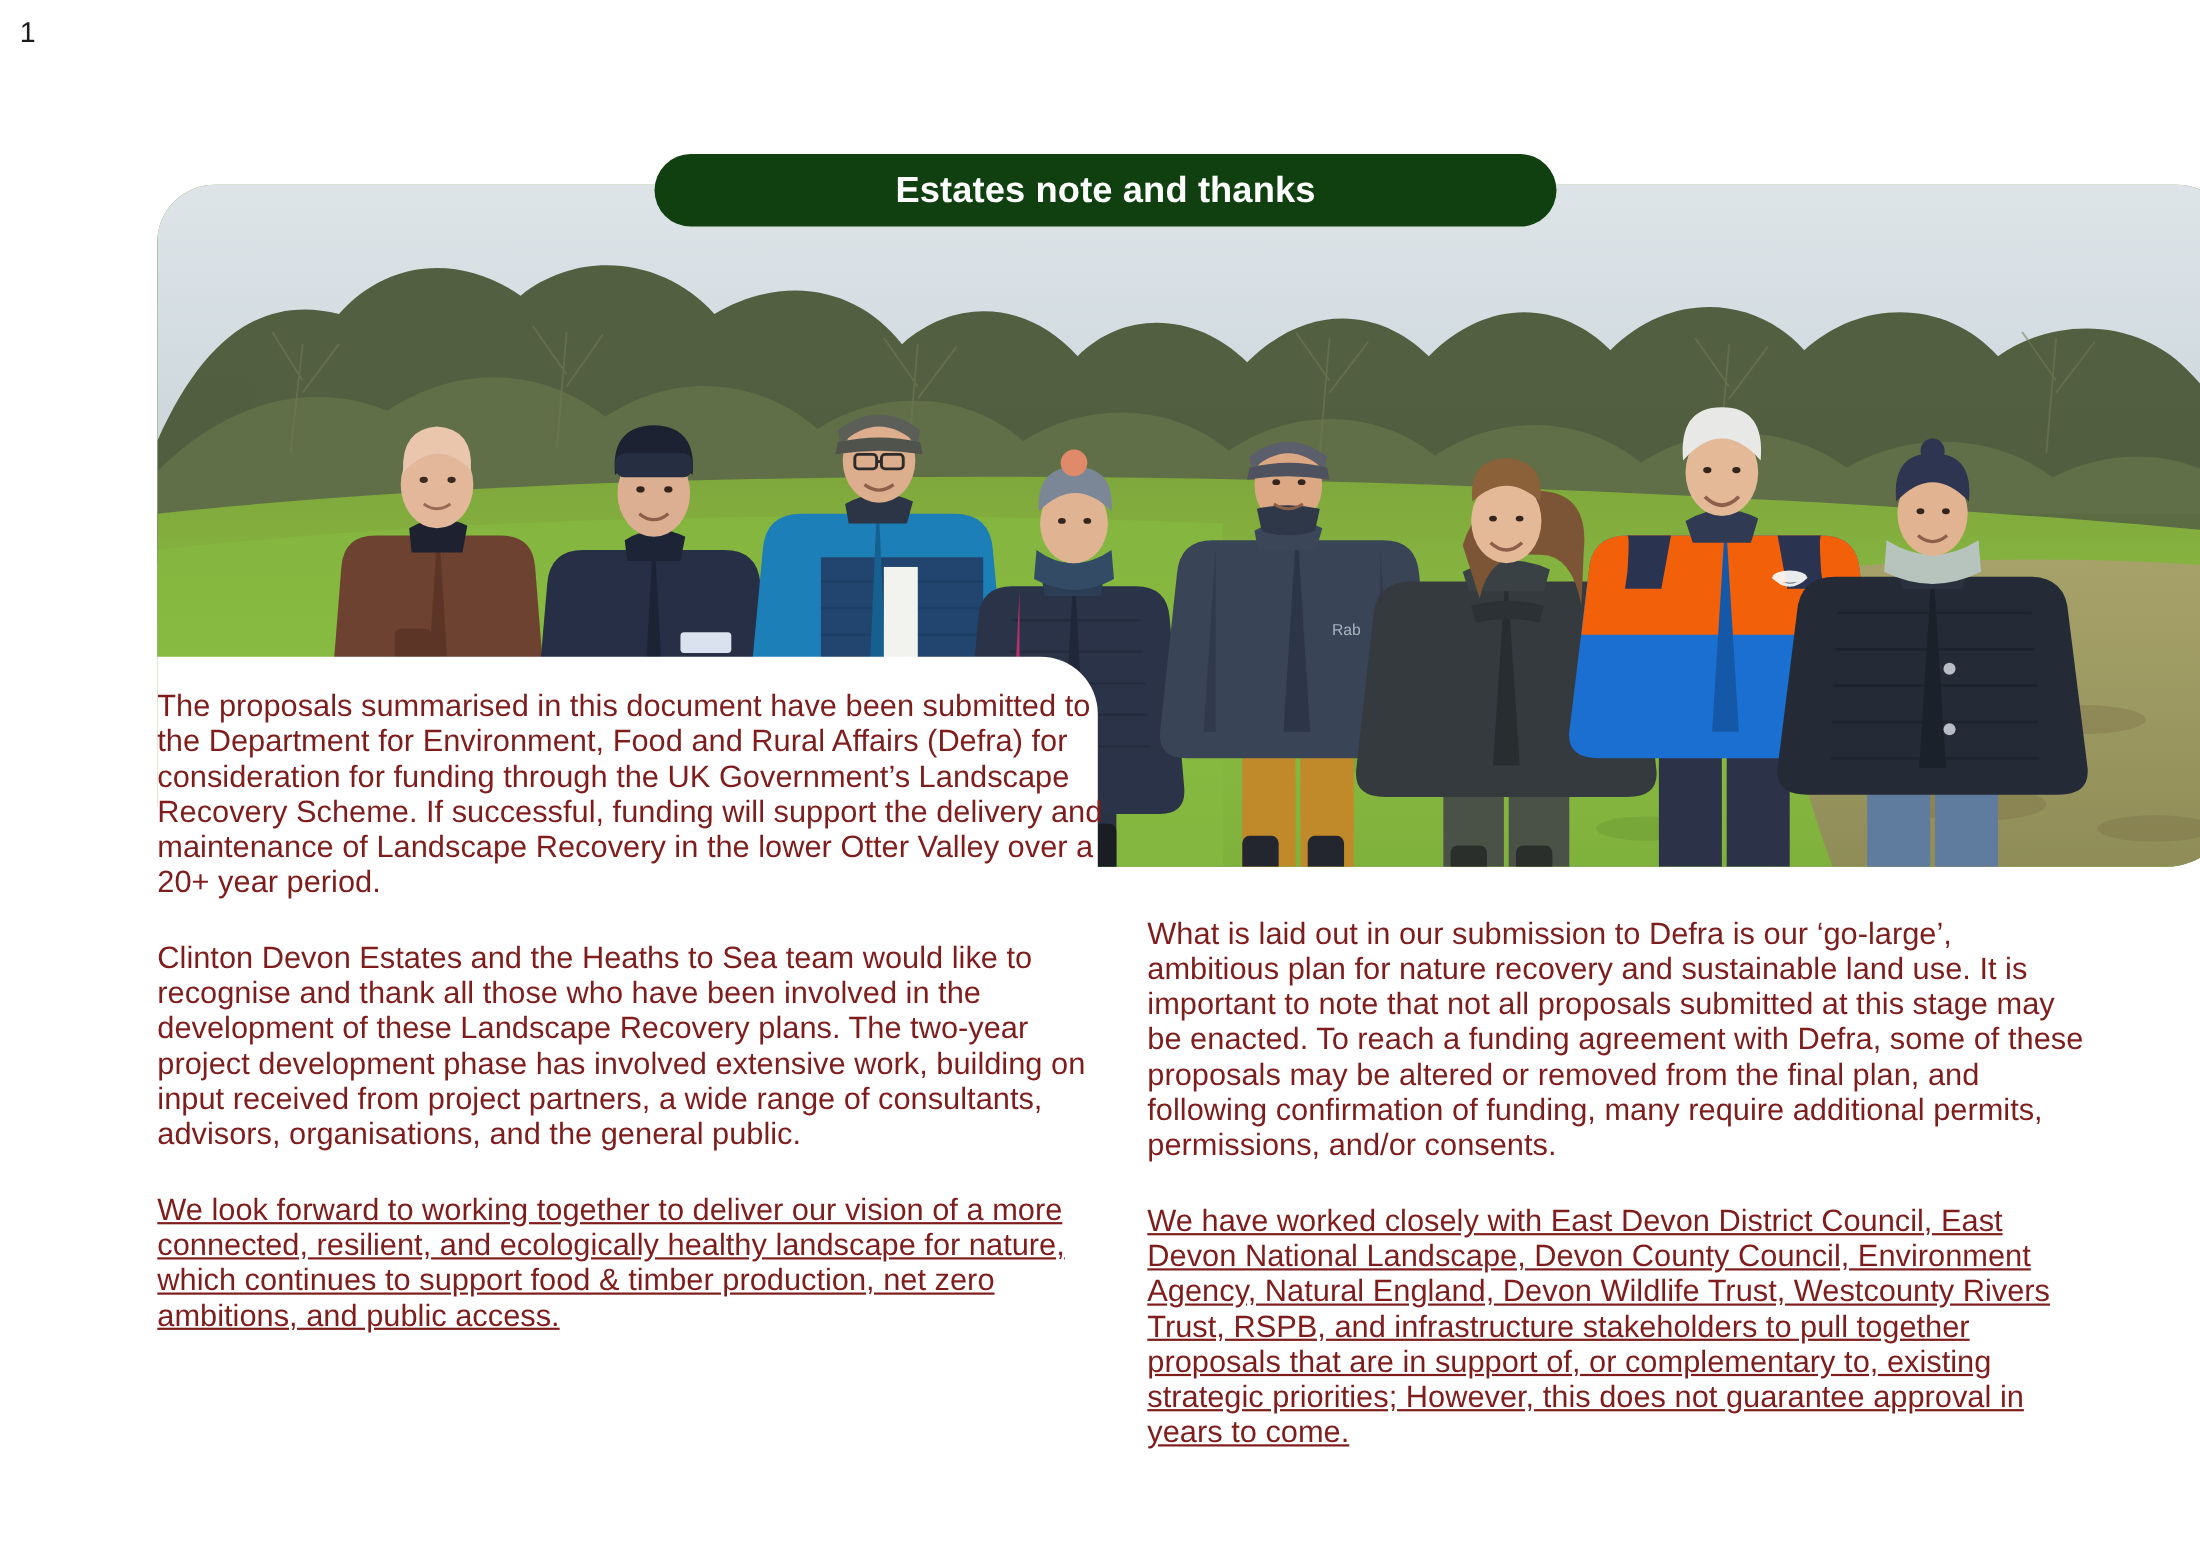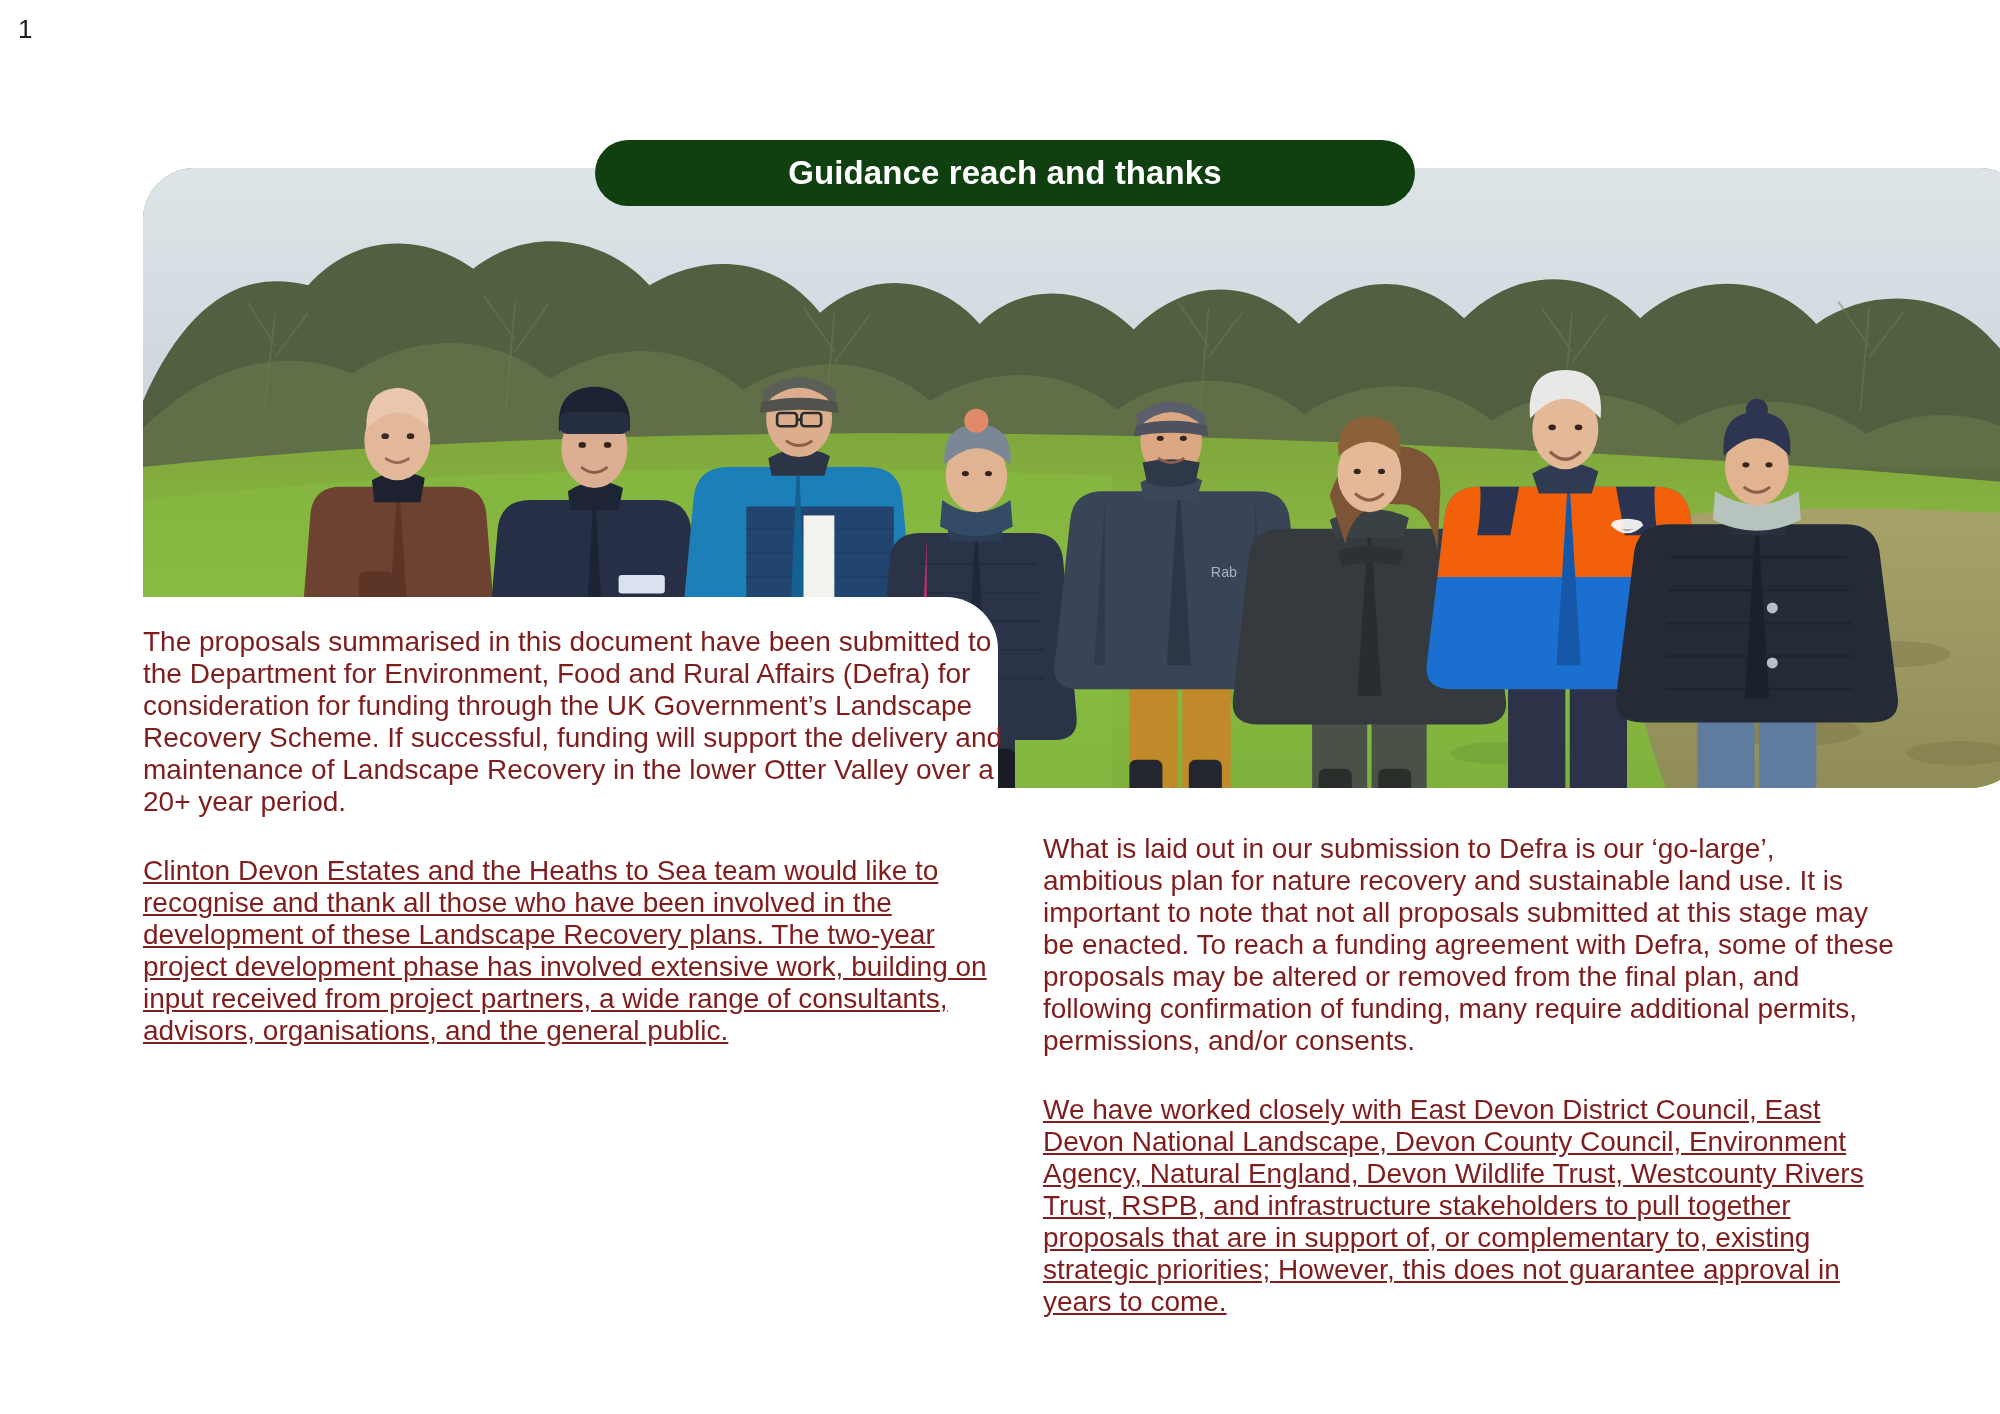--- a/index.html
+++ b/index.html
@@ -326,26 +326,27 @@
         <rect x="1122" y="574" width="30" height="46" rx="6" fill="#2b2f2c"></rect>
       </g>
 
       <rect x="0" y="0" width="1715" height="620" fill="none"></rect>
     </svg>
   </div>
 
   <div class="text-mask"></div>
 
   <div class="title-pill">
-    <span class="title-pill-text">Guidance reach and thanks</span>
+    <span class="title-pill-text">Estates note and thanks</span>
   </div>
 
   <div class="col col-left">
     <p>The proposals summarised in this document have been submitted to the Department for Environment, Food and Rural Affairs (Defra) for consideration for funding through the UK Government’s Landscape Recovery Scheme. If successful, funding will support the delivery and maintenance of Landscape Recovery in the lower Otter Valley over a 20+ year period.</p>
     <p>Clinton Devon Estates and the Heaths to Sea team would like to recognise and thank all those who have been involved in the development of these Landscape Recovery plans. The two-year project development phase has involved extensive work, building on input received from project partners, a wide range of consultants, advisors, organisations, and the general public.</p>
+    <p>We look forward to working together to deliver our vision of a more connected, resilient, and ecologically healthy landscape for nature, which continues to support food &amp; timber production, net zero ambitions, and public access.</p>
   </div>
 
   <div class="col col-right">
     <p>What is laid out in our submission to Defra is our ‘go-large’, ambitious plan for nature recovery and sustainable land use. It is important to note that not all proposals submitted at this stage may be enacted. To reach a funding agreement with Defra, some of these proposals may be altered or removed from the final plan, and following confirmation of funding, many require additional permits, permissions, and/or consents.</p>
     <p>We have worked closely with East Devon District Council, East Devon National Landscape, Devon County Council, Environment Agency, Natural England, Devon Wildlife Trust, Westcounty Rivers Trust, RSPB, and infrastructure stakeholders to pull together proposals that are in support of, or complementary to, existing strategic priorities; However, this does not guarantee approval in years to come.</p>
   </div>
 
 </div>
 
 </body></html>

